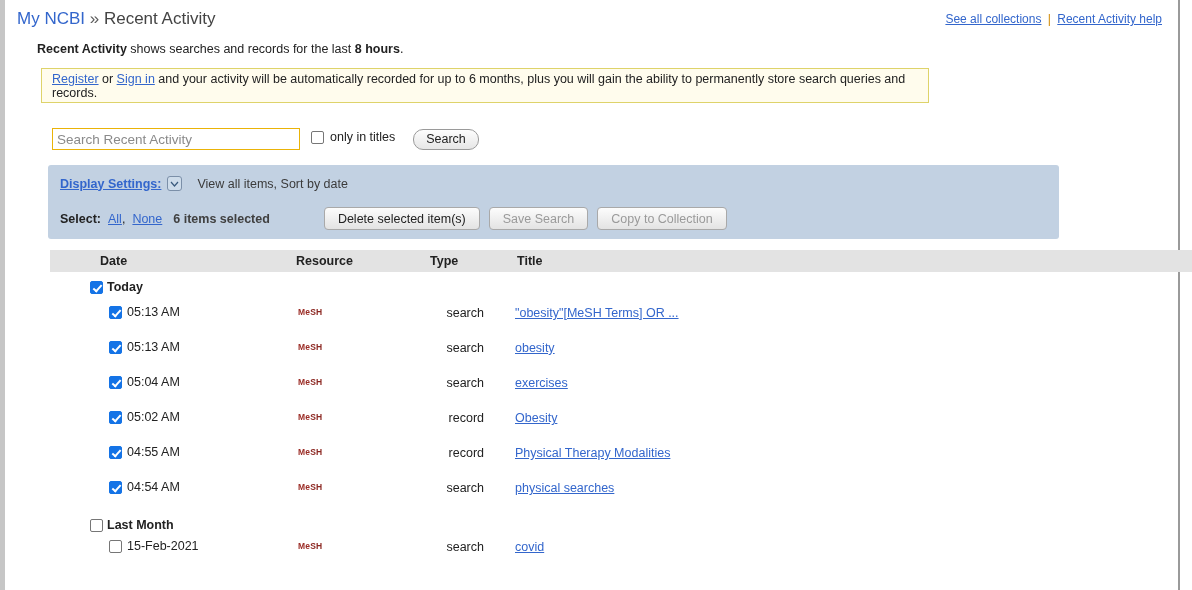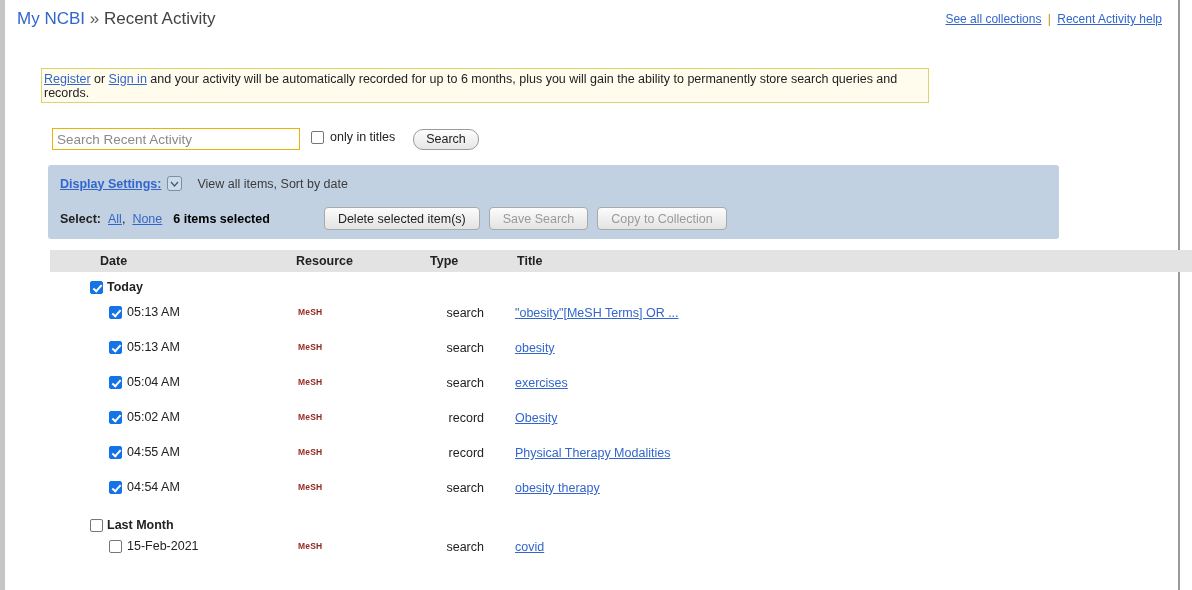--- a/index.html
+++ b/index.html
@@ -57,21 +57,21 @@
 
   
   .notice {
     position: absolute; left: 36px; top: 68px;
     width: 888px; height: 35px;
     background: #fffced;
     border: 1px solid #ded36a;
     display: flex; align-items: center;
   }
   .notice-text {
-    padding-left: 2px; font-size: 12.5px; color: #222;
+    padding-left: 10px; font-size: 12.5px; color: #222;
   }
   .notice-text a { color: #36c; text-decoration: underline; }
 
   
   .searchbox {
     position: absolute; left: 47px; top: 128px;
     width: 248px; height: 22px;
     border: 1px solid #eab308;
     background: #fff;
     font-size: 13.5px;
@@ -141,21 +141,21 @@
   .chev-box svg { display: block; }
   .ds-summary { font-size: 12.5px; color: #3b3b3b; margin-left: 9px; }
 
   .panel-row2 {
     position: absolute; left: 12px; top: 42px;
     display: flex; align-items: center;
   }
   .sel-label { font-size: 12.5px; color: #222; font-weight: bold; }
   .sel-link { font-size: 12.5px; color: #36c; text-decoration: underline; margin-left: 7px; }
   .sel-comma { font-size: 12.5px; color: #222; }
-  .sel-count { font-size: 12.5px; color: #000000; font-weight: bold; margin-left: 11px; text-align: center; }
+  .sel-count { font-size: 12.5px; color: #404040; font-weight: bold; margin-left: 11px; text-align: center; }
 
   .pbtn {
     height: 23px;
     background: linear-gradient(#fcfcfc, #e3e3e3);
     border: 1px solid #a9a9a9;
     border-radius: 4px;
     font-size: 12.5px; color: #222;
     font-family: "Liberation Sans", sans-serif;
     padding: 0 13px;
     cursor: pointer;
@@ -227,20 +227,23 @@
       <span class="sep">»</span>
       <span class="cur">Recent Activity</span>
     </div>
 
     <div class="toplinks">
       <a href="#">See all collections</a>
       <span class="bar">|</span>
       <a href="#">Recent Activity help</a>
     </div>
 
+    <div class="blurb">
+      <b>Recent Activity</b><span> shows searches and records for the last </span><b>8 hours</b><span>.</span>
+    </div>
 
     <div class="notice">
       <div class="notice-text">
         <a href="#">Register</a><span> or </span><a href="#">Sign in</a><span> and your activity will be automatically recorded for up to 6 months, plus you will gain the ability to permanently store search queries and records.</span>
       </div>
     </div>
 
     <input class="searchbox" type="text" placeholder="Search Recent Activity" style="">
 
     <div class="only-titles-wrap">
@@ -331,21 +334,21 @@
           <div class="type-cell">record</div>
           <div class="title-cell"><a href="#">Physical Therapy Modalities</a></div>
         </div>
         <div class="row" style="top: 208px;">
           <div class="date-cell">
             <span class="cb checked"></span>
             <span class="date-txt">04:54 AM</span>
           </div>
           <div class="res-cell"><span class="me">Me</span><span class="sh">SH</span></div>
           <div class="type-cell">search</div>
-          <div class="title-cell"><a href="#">obesity therapy</a></div>
+          <div class="title-cell"><a href="#">physical searches</a></div>
         </div>
         <div class="grouprow" style="top: 246px; left: 40px;">
           <span class="cb"></span>
           <span class="group-label">Last Month</span>
         </div>
         <div class="row" style="top: 267px;">
           <div class="date-cell">
             <span class="cb"></span>
             <span class="date-txt">15-Feb-2021</span>
           </div>

